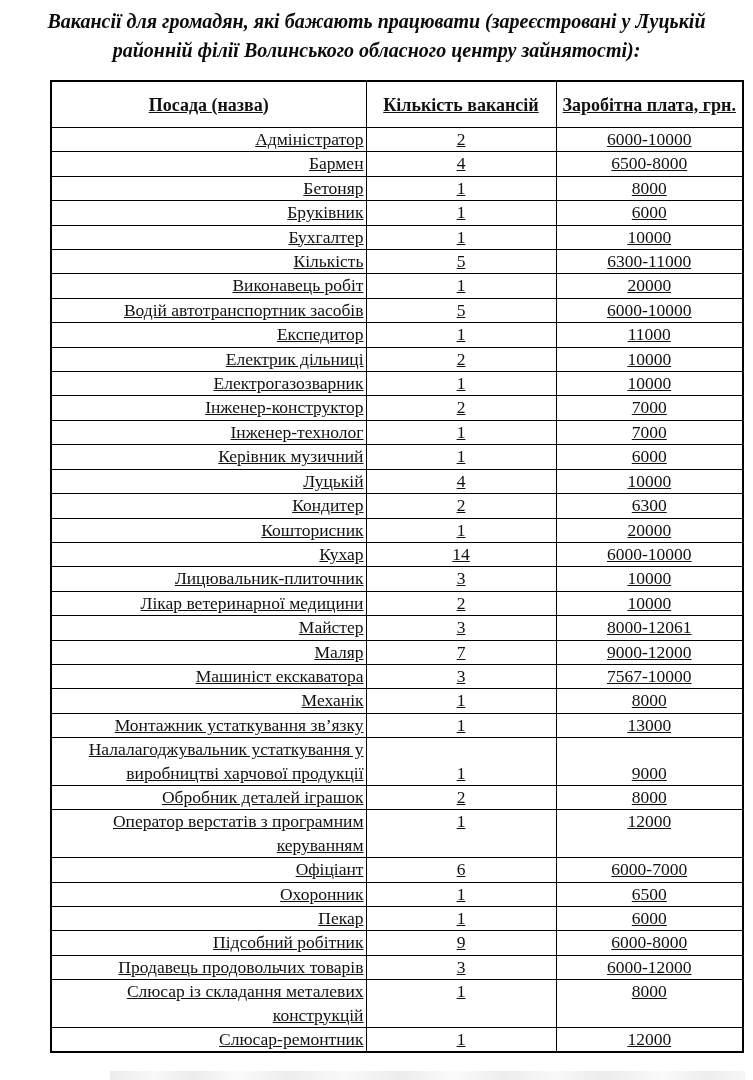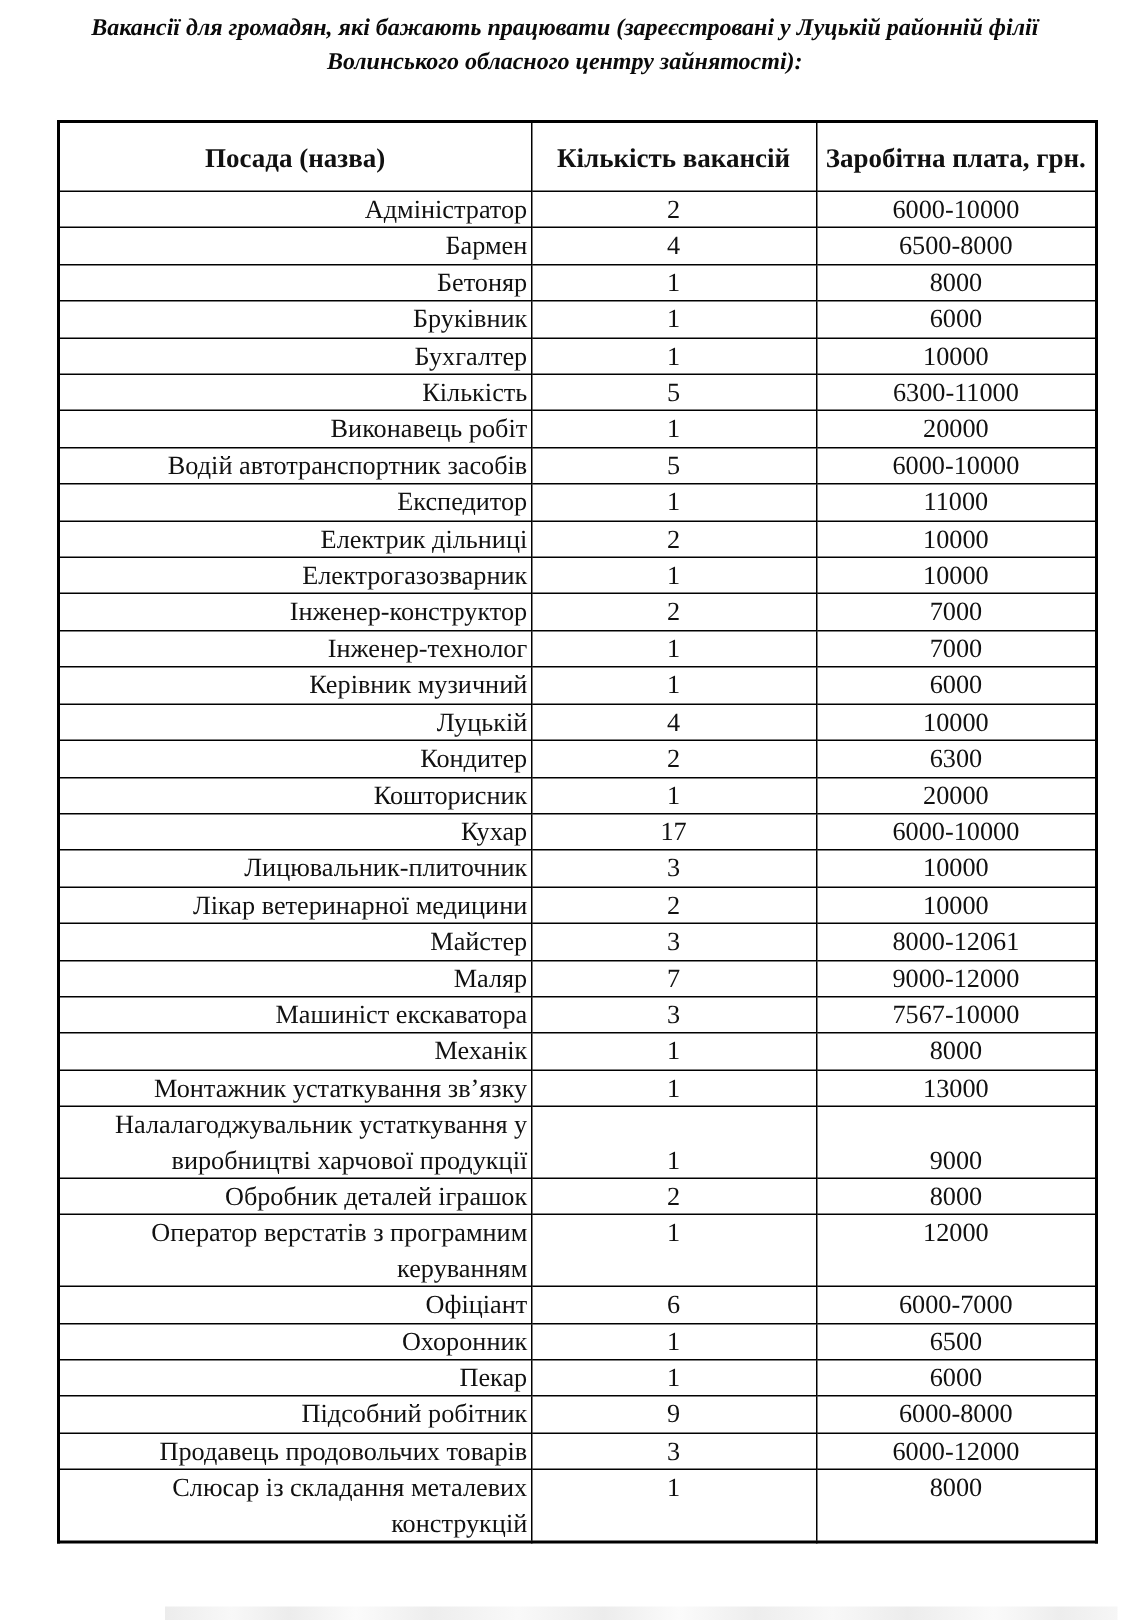--- a/index.html
+++ b/index.html
@@ -15,34 +15,35 @@
     color: #111111;
     overflow: hidden;
   }
   .page-title {
     position: absolute;
     top: 7px;
     left: 38px;
     width: 677px;
     margin: 0;
     text-align: center;
-    font-size: 16px;
+    font-size: 20px;
     line-height: 1.45;
     font-weight: bold;
     font-style: italic;
     color: #0a0a0a;
   }
   table.vacancies {
     position: absolute;
     top: 80px;
-    left: 38px;
+    left: 50px;
     width: 692px;
     border-collapse: collapse;
     table-layout: fixed;
     border: 2px solid #000000;
+    text-decoration: underline;
   }
   table.vacancies th,
   table.vacancies td {
     border: 1px solid #000000;
   }
   table.vacancies th {
     font-size: 18px;
     font-weight: bold;
     text-align: center;
     vertical-align: middle;
@@ -179,21 +180,21 @@
         <td class="cell-count">2</td>
         <td class="cell-salary">6300</td>
       </tr>
       <tr>
         <td class="cell-position">Кошторисник</td>
         <td class="cell-count">1</td>
         <td class="cell-salary">20000</td>
       </tr>
       <tr>
         <td class="cell-position">Кухар</td>
-        <td class="cell-count">17</td>
+        <td class="cell-count">14</td>
         <td class="cell-salary">6000-10000</td>
       </tr>
       <tr>
         <td class="cell-position">Лицювальник-плиточник</td>
         <td class="cell-count">3</td>
         <td class="cell-salary">10000</td>
       </tr>
       <tr>
         <td class="cell-position">Лікар ветеринарної медицини</td>
         <td class="cell-count">2</td>
@@ -262,16 +263,21 @@
       <tr>
         <td class="cell-position">Продавець продовольчих товарів</td>
         <td class="cell-count">3</td>
         <td class="cell-salary">6000-12000</td>
       </tr>
       <tr>
         <td class="cell-position" style="vertical-align: top;">Слюсар із складання металевих конструкцій</td>
         <td class="cell-count" style="vertical-align: top;">1</td>
         <td class="cell-salary" style="vertical-align: top;">8000</td>
       </tr>
+      <tr>
+        <td class="cell-position">Слюсар-ремонтник</td>
+        <td class="cell-count">1</td>
+        <td class="cell-salary">12000</td>
+      </tr>
     </tbody>
 </table>
 
 <div class="scan-strip"></div>
 
 </body></html>

